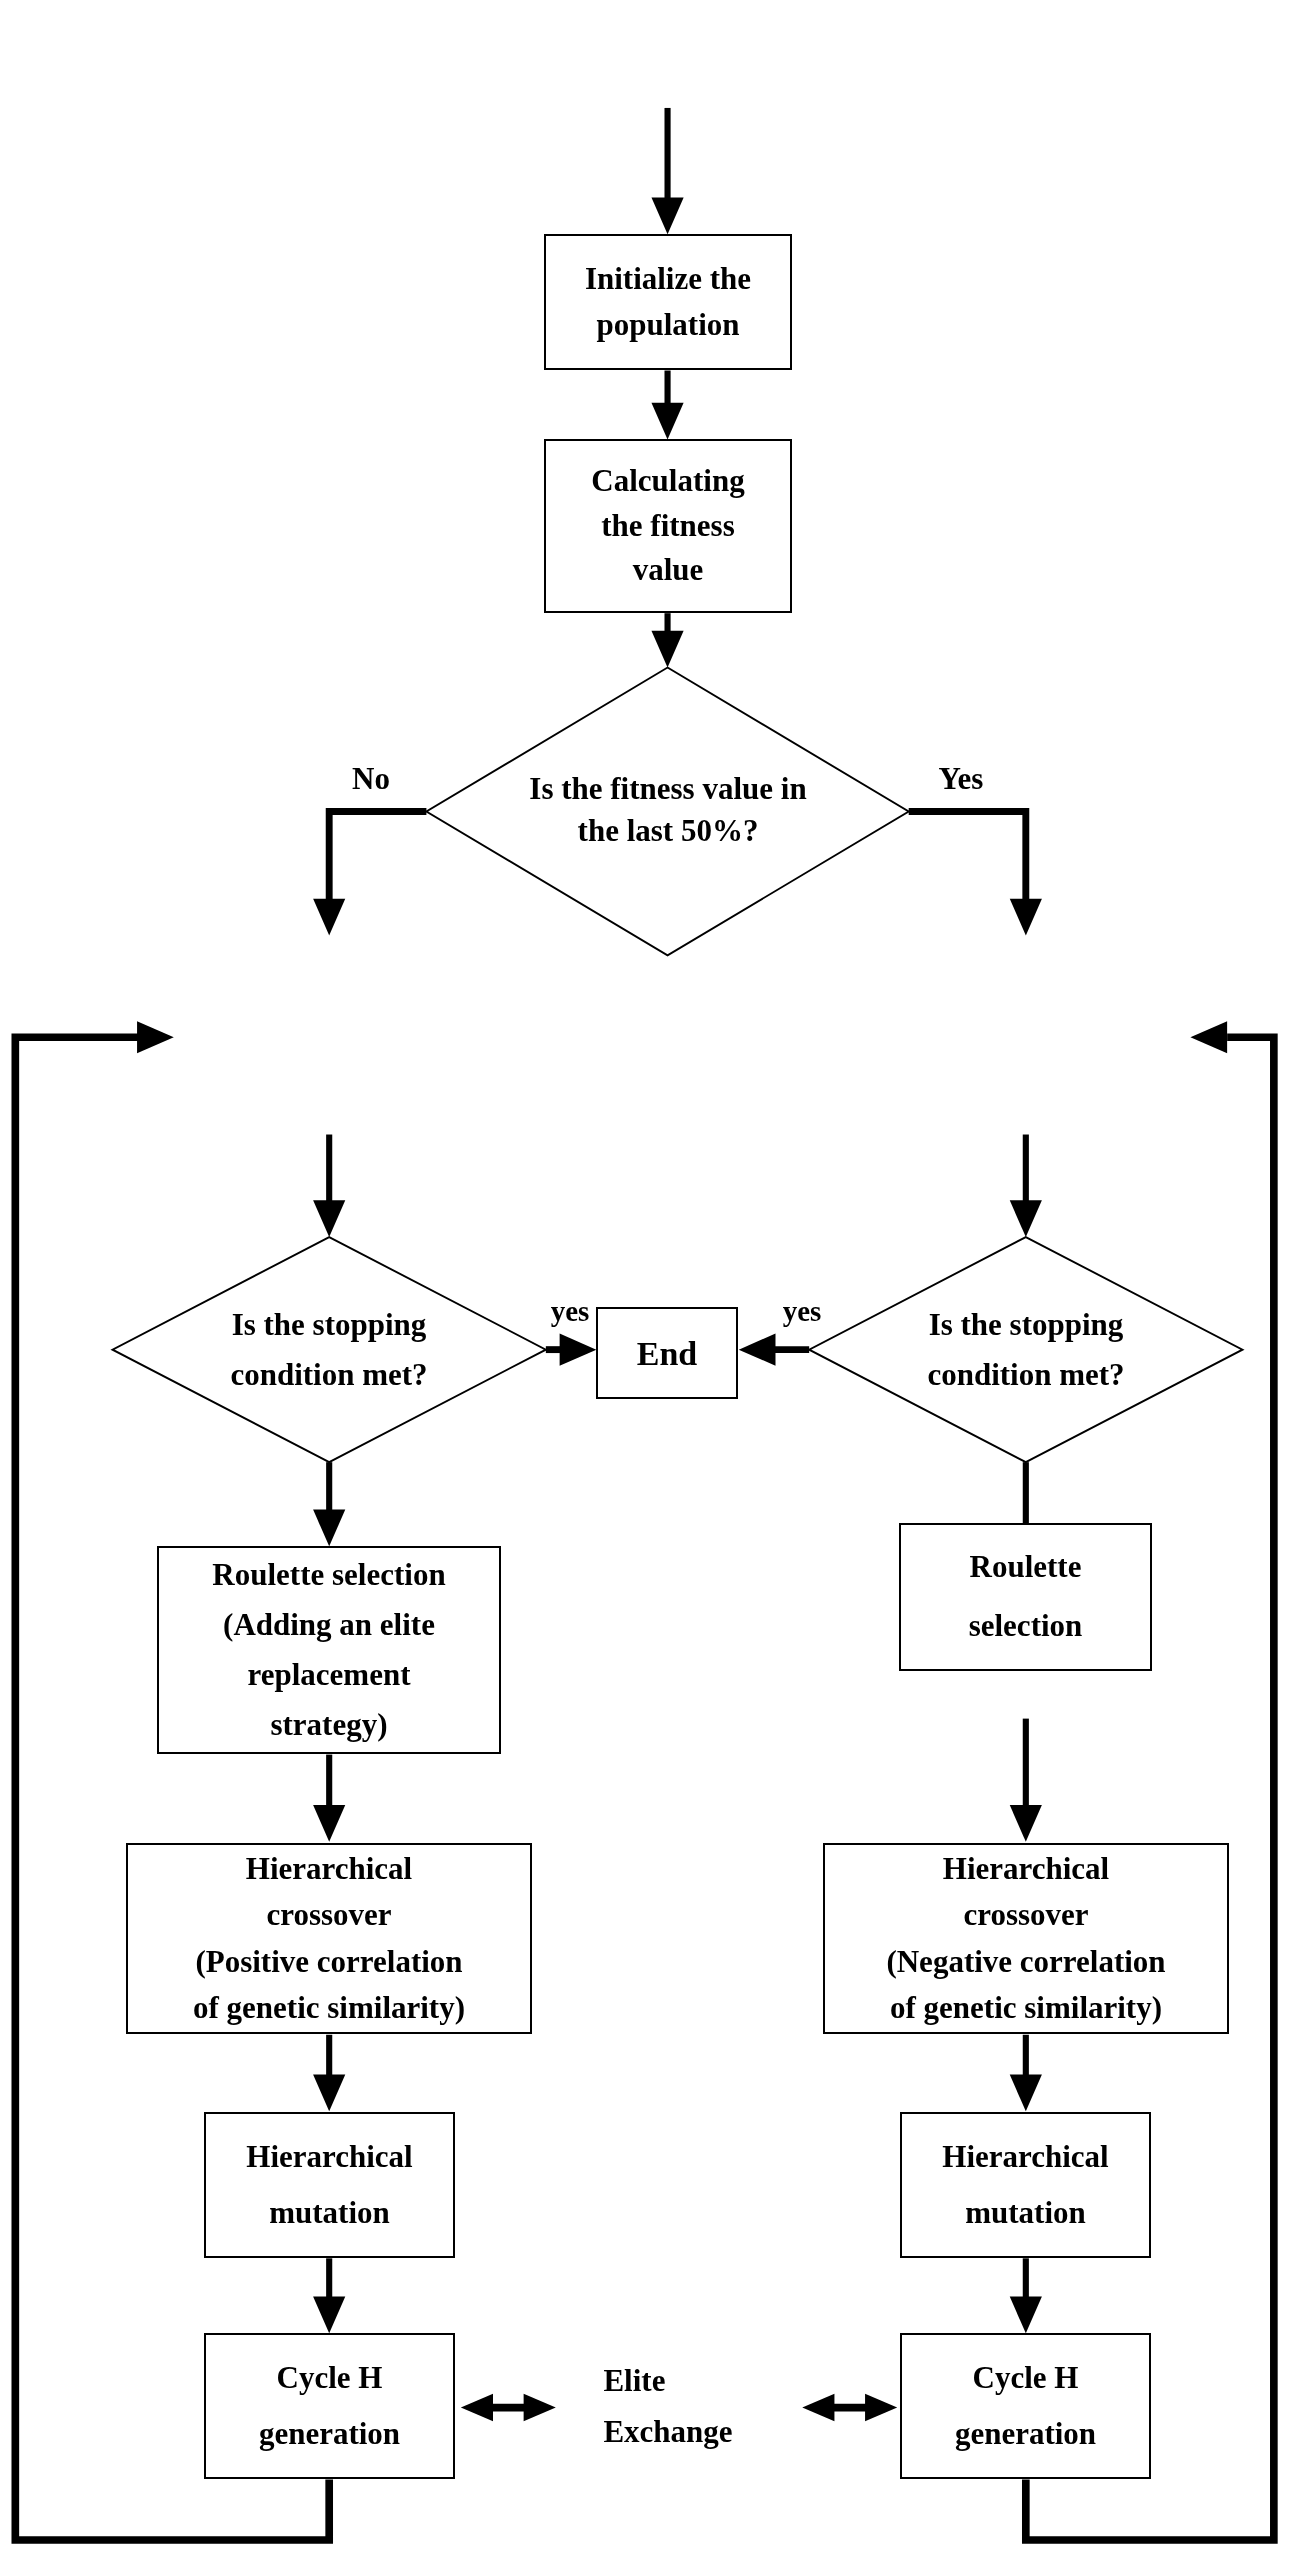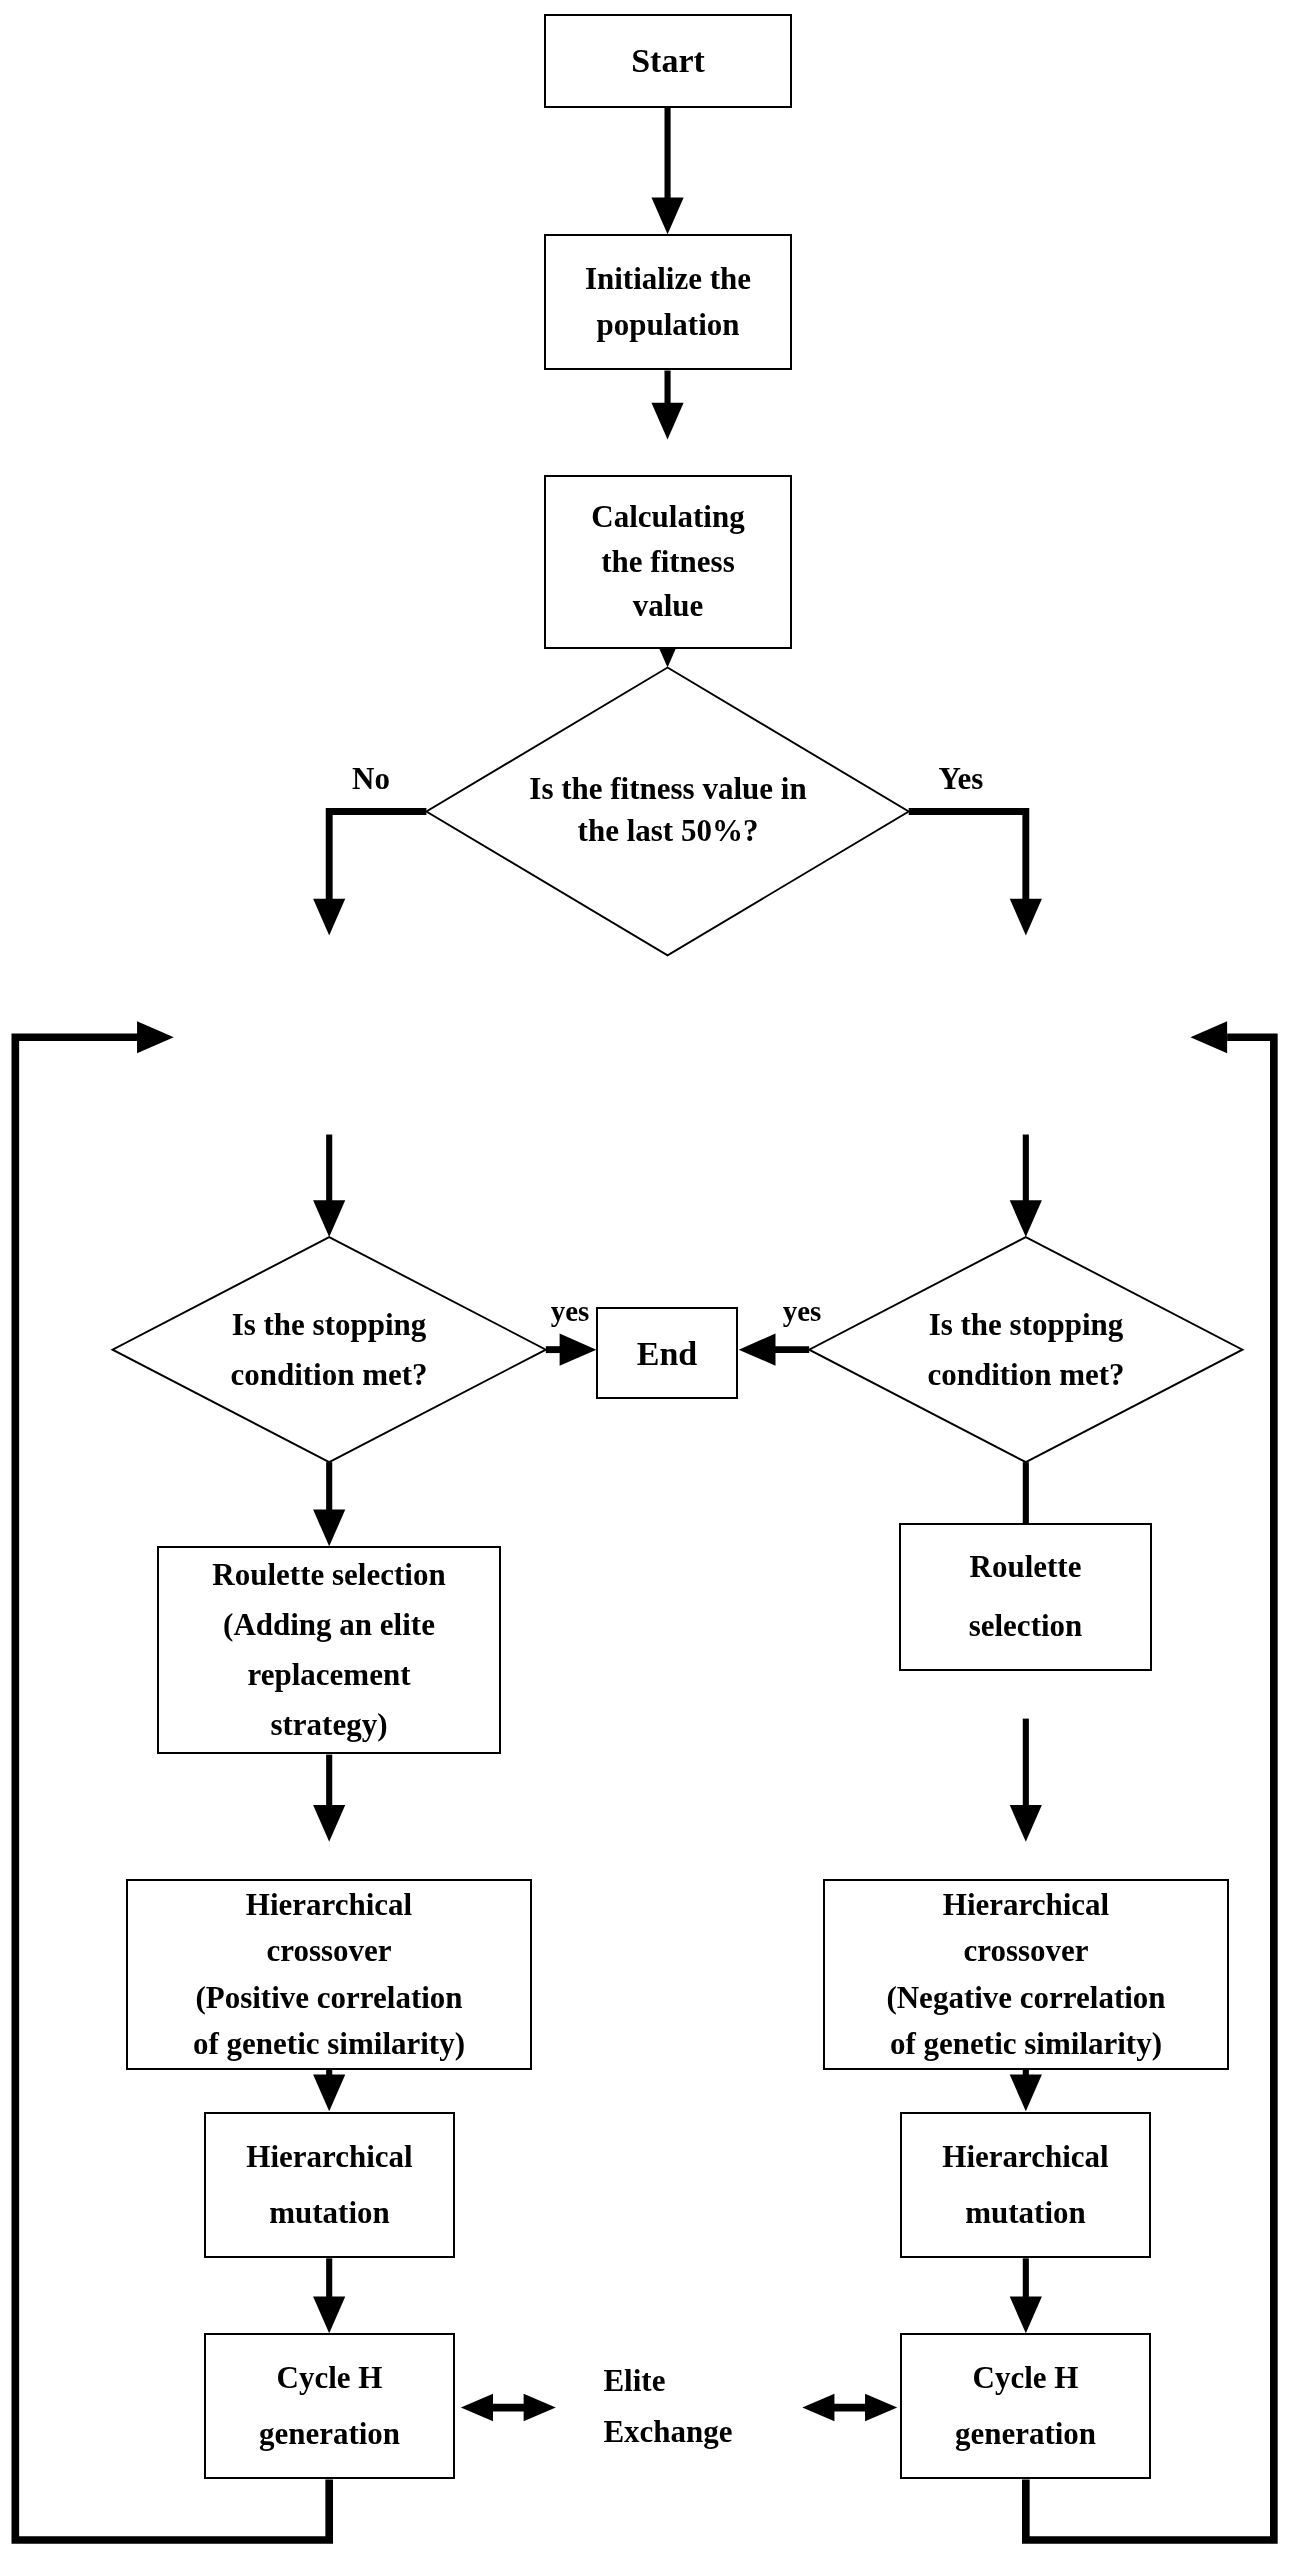--- a/index.html
+++ b/index.html
@@ -17,21 +17,21 @@
     border:2.3px solid #000;
     background:#fff;
     display:flex;align-items:center;justify-content:center;
     text-align:center;
     font-weight:bold;
     font-size:31px;
     line-height:1.5;
     white-space:pre-line;
     box-sizing:border-box;
   }
-  .tight{line-height:1.45;margin-top:36px;}
+  .tight{line-height:1.45;}
   .roomy{line-height:1.62;}
   .dlabel{
     position:absolute;
     transform:translate(-50%,-50%);
     text-align:center;
     font-weight:bold;
     font-size:31px;
     line-height:1.35;
     white-space:pre-line;
   }
@@ -151,23 +151,20 @@
       <polygon points="644,3127 644,3163 602,3145" stroke="none"></polygon>
       <polygon points="684,3127 684,3163 726,3145" stroke="none"></polygon>
     </g>
     <g stroke="#000" fill="#000">
       <line x1="1086" y1="3145" x2="1134" y2="3145" stroke-width="10"></line>
       <polygon points="1090,3127 1090,3163 1048,3145" stroke="none"></polygon>
       <polygon points="1130,3127 1130,3163 1172,3145" stroke="none"></polygon>
     </g>
   </svg>
 
-  <div class="node" style="left:544px;top:13.8px;width:248px;height:94px;font-size:34px;">
-    <span>Start</span>
-  </div>
 
   <div class="node" style="left:544px;top:234px;width:248px;height:136px;">
     <span>Initialize the
 population</span>
   </div>
 
   <div class="node tight" style="left:544px;top:439px;width:248px;height:174px;">
     <span>Calculating
 the fitness
 value</span>

